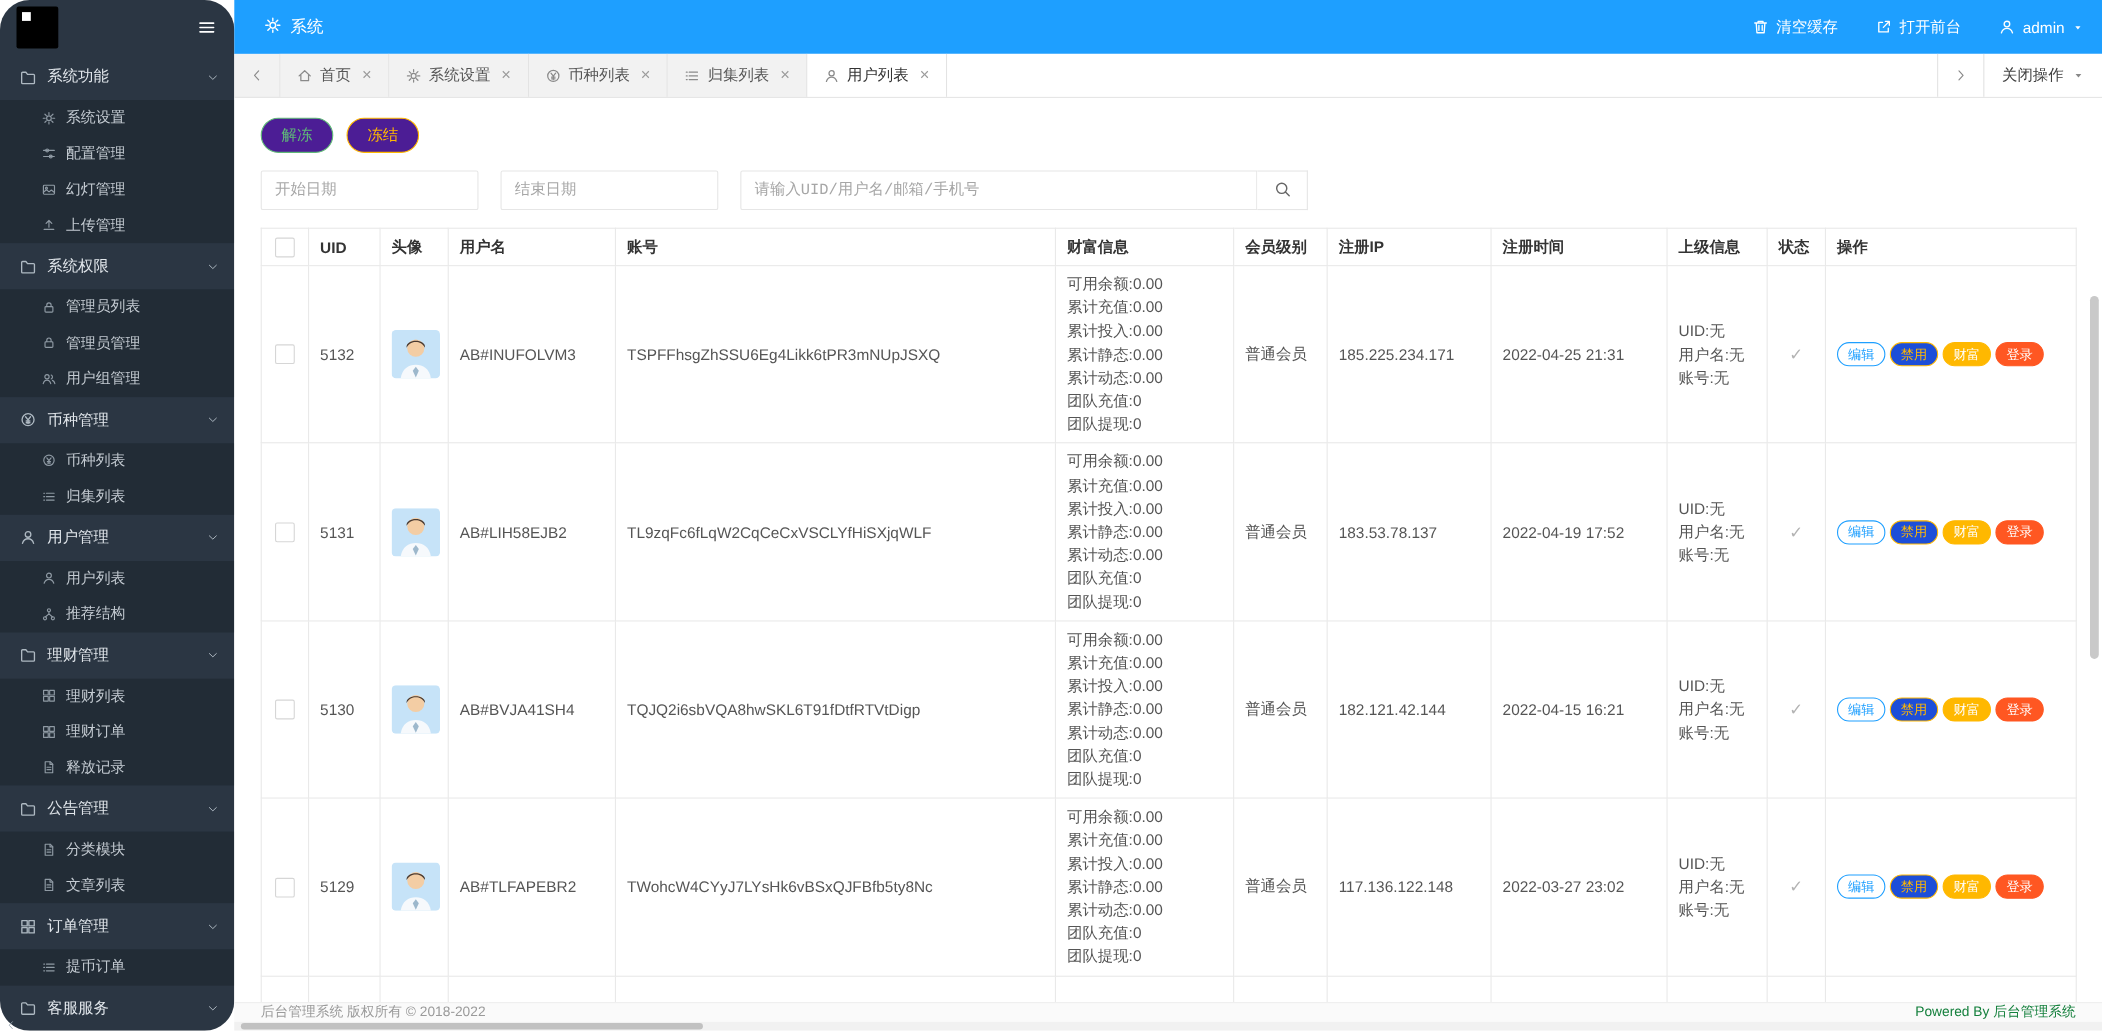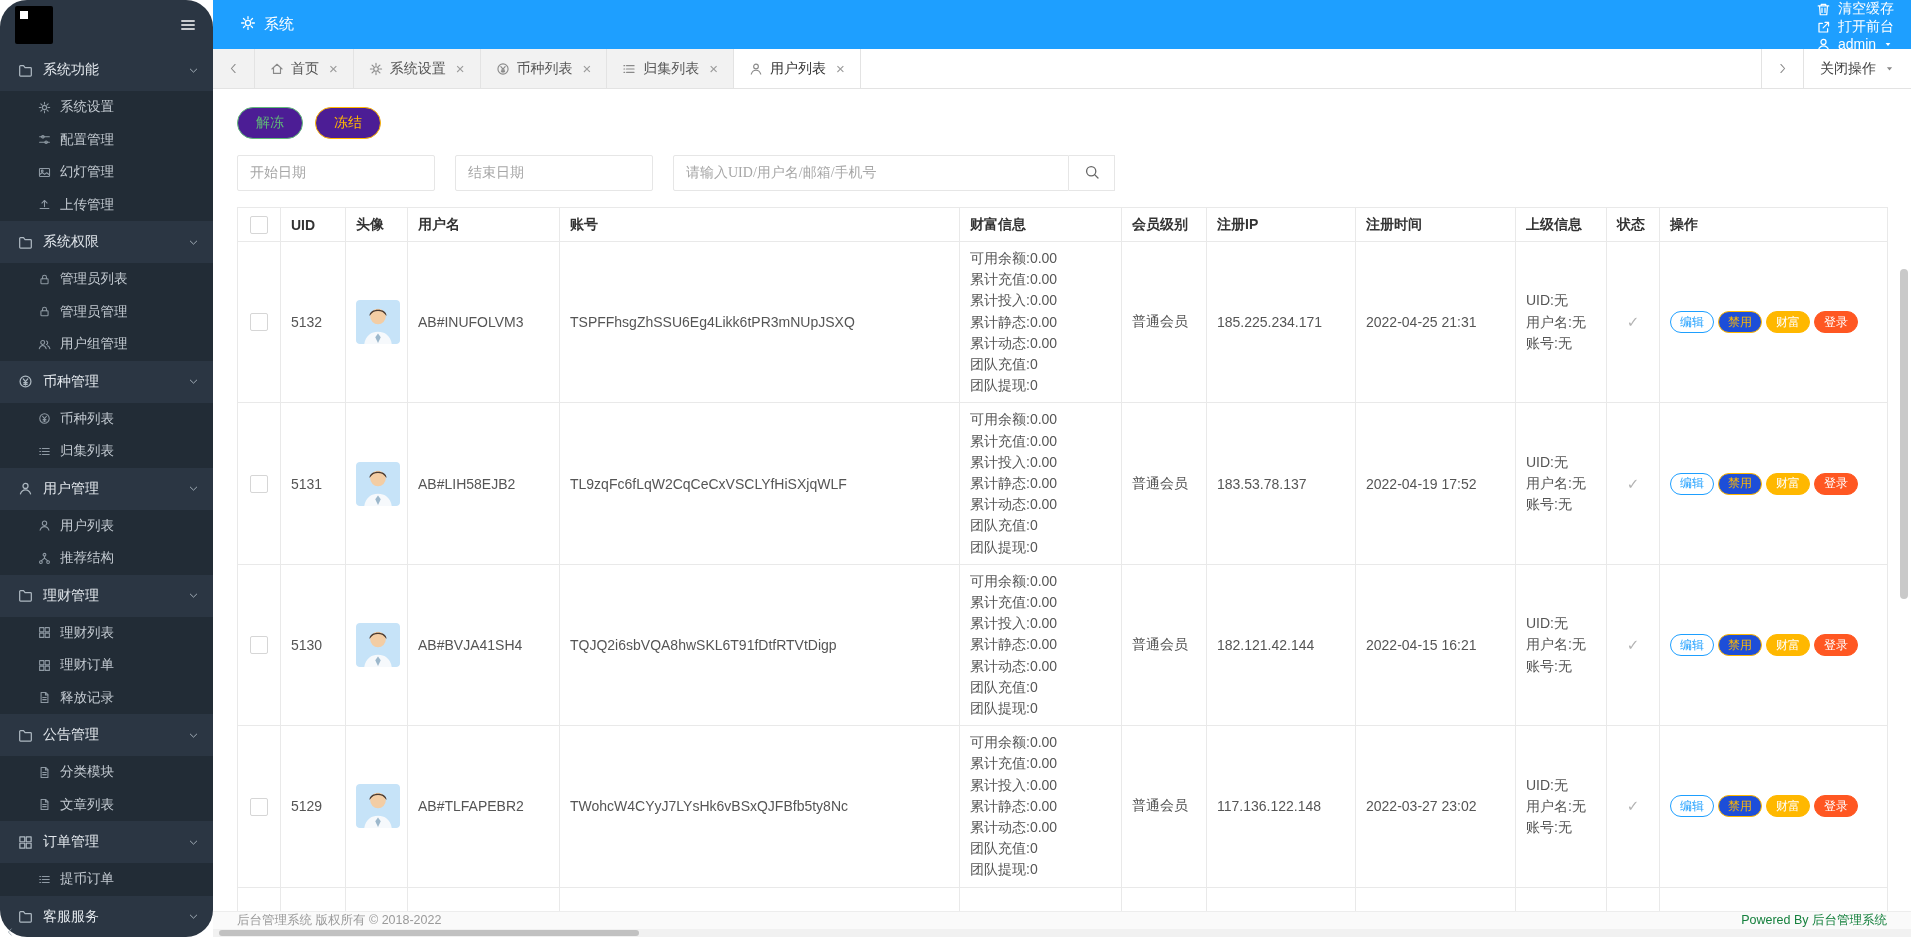--- a/index.html
+++ b/index.html
@@ -21,21 +21,21 @@
   .side-sub { background:#222c36; }
   .side-sub-item { height:32.5px; display:flex; align-items:center; gap:9px; padding-left:38px; color:#c3cad1; font-size:13.5px; cursor:pointer; }
   .side-sub-item .ic { color:#8f9aa4; }
   .side-bottom-caret { position:absolute; bottom:0; left:5px; color:#9aa5af; display:flex; }
 
   
   .main { flex:1; min-width:0; display:flex; flex-direction:column; position:relative; }
 
   .topbar { height:49px; min-height:49px; background:#1E9FFF; color:#fff; display:flex; align-items:center; }
   .brand { display:flex; align-items:center; gap:8px; padding-left:27px; font-size:15px; }
-  .top-actions { margin-left:auto; display:flex; height:100%;flex-direction:column; }
+  .top-actions { margin-left:auto; display:flex; height:100%; }
   .top-action { display:flex; align-items:center; gap:7px; padding:0 17px; cursor:pointer; }
 
   .tabbar { height:40px; min-height:40px; background:#f2f2f2; border-bottom:1px solid #e3e3e3; display:flex; align-items:stretch; color:#555; }
   .tab-nav { width:42px; display:flex; align-items:center; justify-content:center; color:#8a8a8a; cursor:pointer; }
   .tab-nav.left { border-right:1px solid #e3e3e3; }
   .tab-nav.right { border-left:1px solid #e3e3e3; background:#fff; }
   .tab-list { display:flex; align-items:stretch; }
   .tab { display:flex; align-items:center; gap:7px; padding:0 15px; border-right:1px solid #e3e3e3; cursor:pointer; background:#f2f2f2; white-space:nowrap; }
   .tab .ic { color:#8a8a8a; }
   .tab .close { color:#9b9b9b; font-size:15px; margin-left:3px; cursor:pointer; }
@@ -44,25 +44,25 @@
   .close-ops { display:flex; align-items:center; gap:8px; padding:0 16px; border-left:1px solid #e3e3e3; background:#fff; color:#404040; cursor:pointer; white-space:nowrap; }
   .close-ops .ic { color:#888; }
 
   .content { flex:1; background:#fff; padding:18px 24px 0; overflow:hidden; position:relative; }
   .btn-row { display:flex; gap:12px; margin-bottom:16px; }
   .btn { height:32px; padding:0 18px; border-radius:16px; background:#4c1d95; display:inline-flex; align-items:center; font-size:14px; cursor:pointer; }
   .btn-green { border:1px solid #5FB878; color:#5FB878; }
   .btn-yellow { border:1px solid #FFB800; color:#FFB800; }
 
   .filter-row { display:flex; gap:20px; margin-bottom:16px; align-items:center; }
-  .inp { height:36px; border:1px solid #e6e6e6; border-radius:2px; padding:0 12px; font-size:14px; color:#333; font-family:Liberation Serif, serif; outline:none; background:#fff; }
+  .inp { height:36px; border:1px solid #e6e6e6; border-radius:2px; padding:0 12px; font-size:14px; color:#333; font-family:Liberation Mono, monospace; outline:none; background:#fff; }
   .inp::placeholder { color:#a6a6a6; }
   .inp-date { width:198px; }
   .search-group { display:flex; }
-  .inp-search { width:396px; border-radius:2px 0 0 2px; }
+  .inp-search { width:470px; border-radius:2px 0 0 2px; }
   .search-btn { width:46px; height:36px; border:1px solid #e6e6e6; border-left:none; background:#fff; display:flex; align-items:center; justify-content:center; color:#666; cursor:pointer; }
 
   table.user-table { border-collapse:collapse; table-layout:fixed; width:1650px; font-size:14px; color:#555; }
   .user-table th, .user-table td { border:1px solid #e9e9e9; }
   .user-table th { height:34px; font-weight:bold; color:#333; text-align:left; padding:0 10px; background:#fff; }
   .user-table td { padding:6px 10px; vertical-align:middle; overflow:hidden; }
   tr.trow { height:157px; }
   th.col-check, td.c-check { text-align:center; padding:0; }
   .checkbox { width:18px; height:18px; border:1px solid #d6d6d6; border-radius:2px; background:#fff; display:inline-block; vertical-align:middle; cursor:pointer; }
   .c-wealth div, .c-superior div { line-height:21.2px; white-space:nowrap; }

